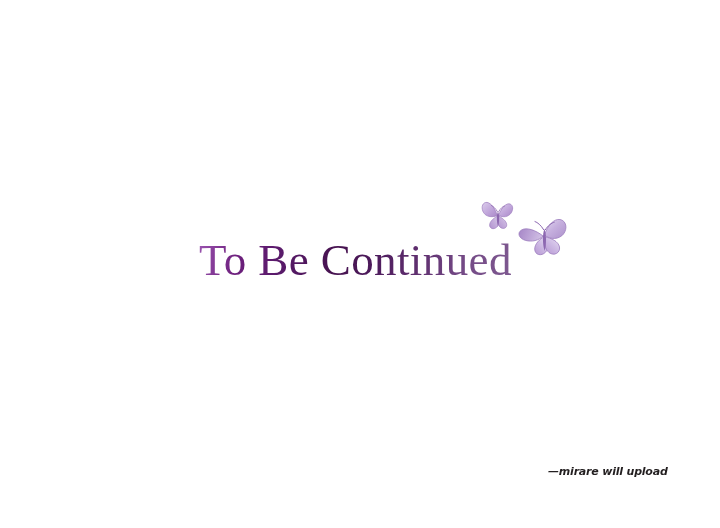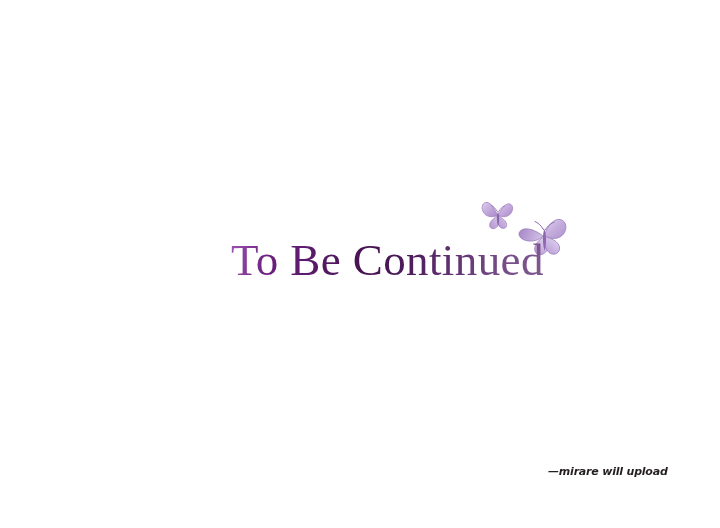--- a/index.html
+++ b/index.html
@@ -20,21 +20,20 @@
     overflow: hidden;
   }
 
   
   #tbc-wrap {
     position: absolute;
     left: 199px;
     top: 234px;
     width: 330px;
     height: 52px;
-    margin-left: 32px;
   }
 
   #tbc-text {
     font-family: "Liberation Serif", "DejaVu Serif", serif;
     font-size: 45px;
     line-height: 52px;
     letter-spacing: 0.4px;
     white-space: nowrap;
     font-weight: 400;
 

